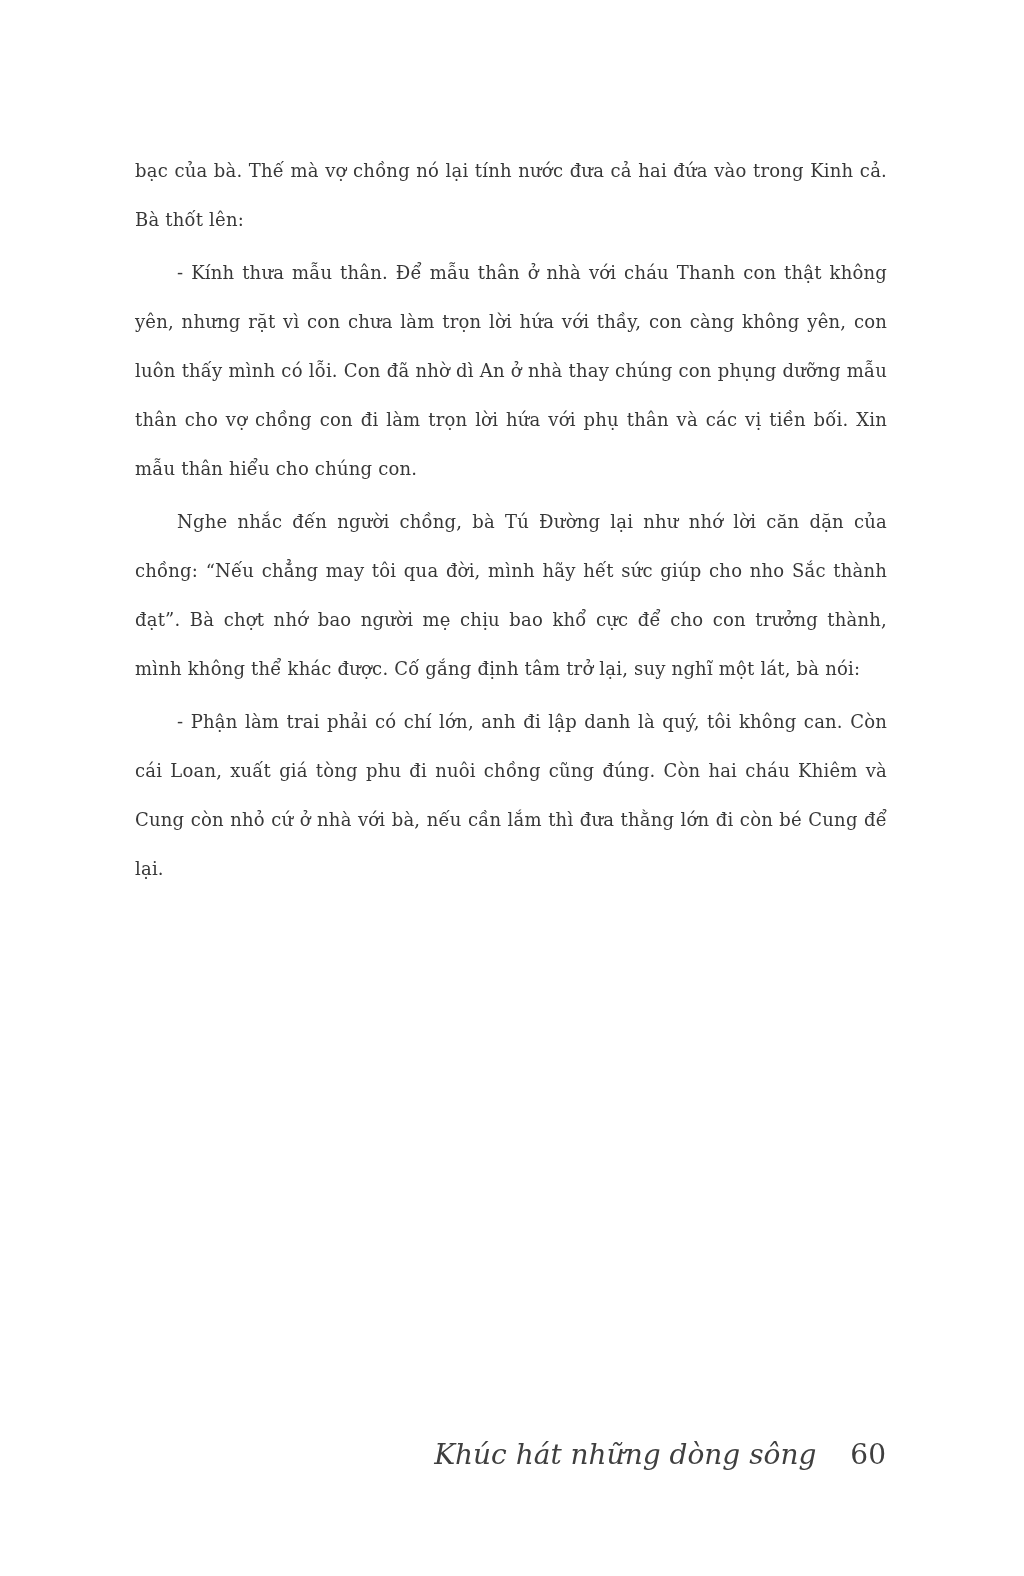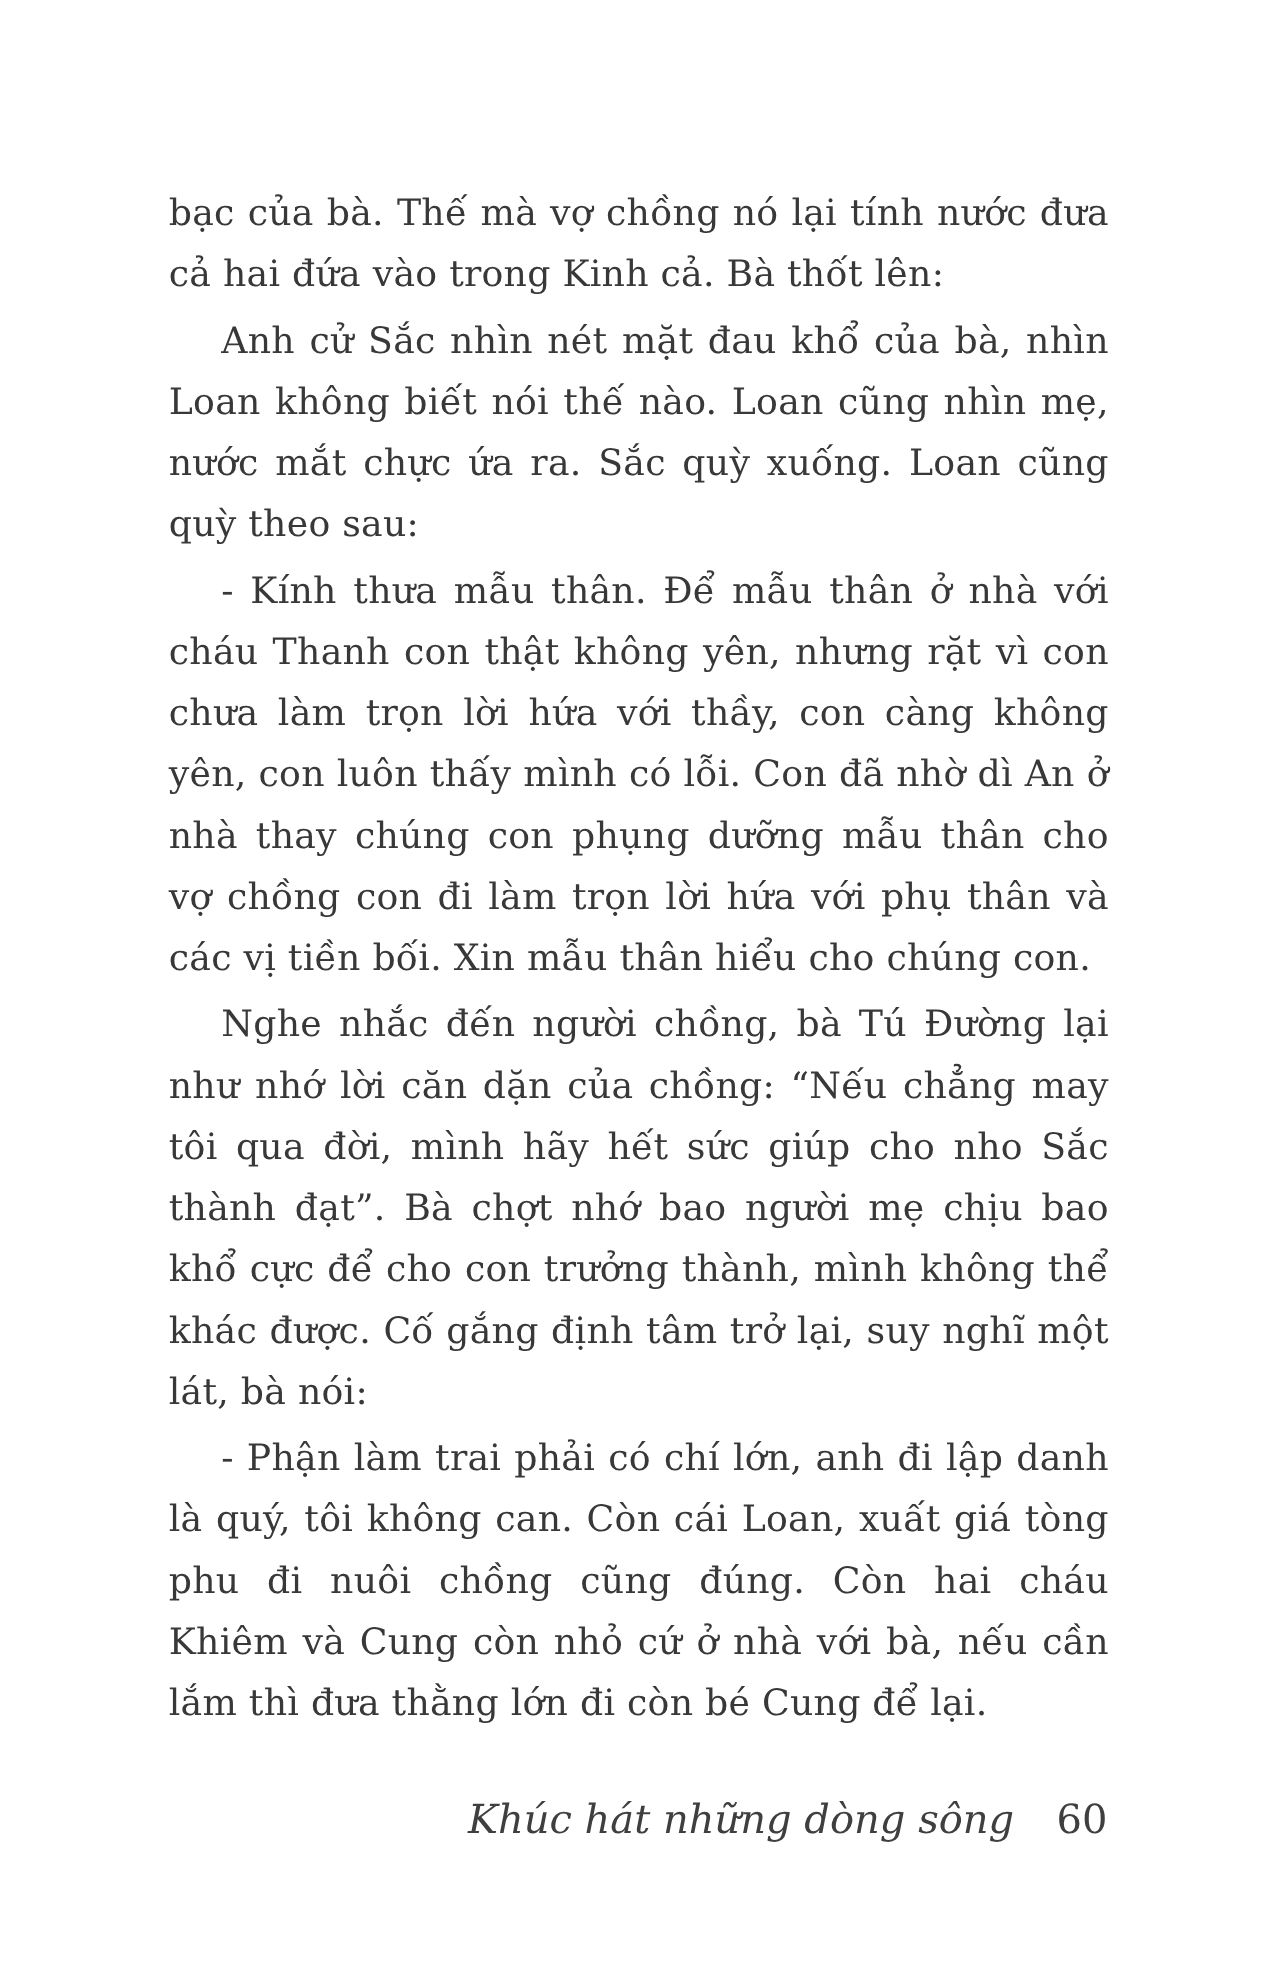--- a/index.html
+++ b/index.html
@@ -12,58 +12,57 @@
     background: #ffffff;
     font-family: "DejaVu Serif", "Liberation Serif", serif;
     color: #383838;
     overflow: hidden;
   }
   .text-block {
     position: absolute;
     top: 146px;
     left: 135px;
     width: 752px;
-    font-size: 29px;
+    font-size: 18px;
     line-height: 49px;
     text-align: justify;
     letter-spacing: 0.2px;
   }
   .para {
     margin: 0 0 4px 0;
     text-indent: 42px;
   }
   .para.no-indent {
     text-indent: 0;
   }
   .footer {
     position: absolute;
     top: 1438px;
     right: 138px;
     display: flex;
     align-items: baseline;
     gap: 34px;
-    font-size: 32px;
+    font-size: 28px;
     line-height: 34px;
     color: #3f3f3f;
   }
   .book-title {
     font-style: italic;
   }
   .page-number {
     font-style: normal;
   }
 </style>
 </head>
 <body>
 
 <div class="page">
 
   <div class="text-block">
     <p class="para no-indent">bạc của bà. Thế mà vợ chồng nó lại tính nước đưa cả hai đứa vào trong Kinh cả. Bà thốt lên:</p>
-    <p class="para">Anh cử Sắc nhìn nét mặt đau khổ của bà, nhìn Loan không biết nói thế nào. Loan cũng nhìn mẹ, nước mắt chực ứa ra. Sắc quỳ xuống. Loan cũng quỳ theo sau:</p>
     <p class="para">- Kính thưa mẫu thân. Để mẫu thân ở nhà với cháu Thanh con thật không yên, nhưng rặt vì con chưa làm trọn lời hứa với thầy, con càng không yên, con luôn thấy mình có lỗi. Con đã nhờ dì An ở nhà thay chúng con phụng dưỡng mẫu thân cho vợ chồng con đi làm trọn lời hứa với phụ thân và các vị tiền bối. Xin mẫu thân hiểu cho chúng con.</p>
     <p class="para">Nghe nhắc đến người chồng, bà Tú Đường lại như nhớ lời căn dặn của chồng: “Nếu chẳng may tôi qua đời, mình hãy hết sức giúp cho nho Sắc thành đạt”. Bà chợt nhớ bao người mẹ chịu bao khổ cực để cho con trưởng thành, mình không thể khác được. Cố gắng định tâm trở lại, suy nghĩ một lát, bà nói:</p>
     <p class="para">- Phận làm trai phải có chí lớn, anh đi lập danh là quý, tôi không can. Còn cái Loan, xuất giá tòng phu đi nuôi chồng cũng đúng. Còn hai cháu Khiêm và Cung còn nhỏ cứ ở nhà với bà, nếu cần lắm thì đưa thằng lớn đi còn bé Cung để lại.</p>
   </div>
 
   <div class="footer">
     <span class="book-title">Khúc hát những dòng sông</span>
     <span class="page-number">60</span>
   </div>
 

